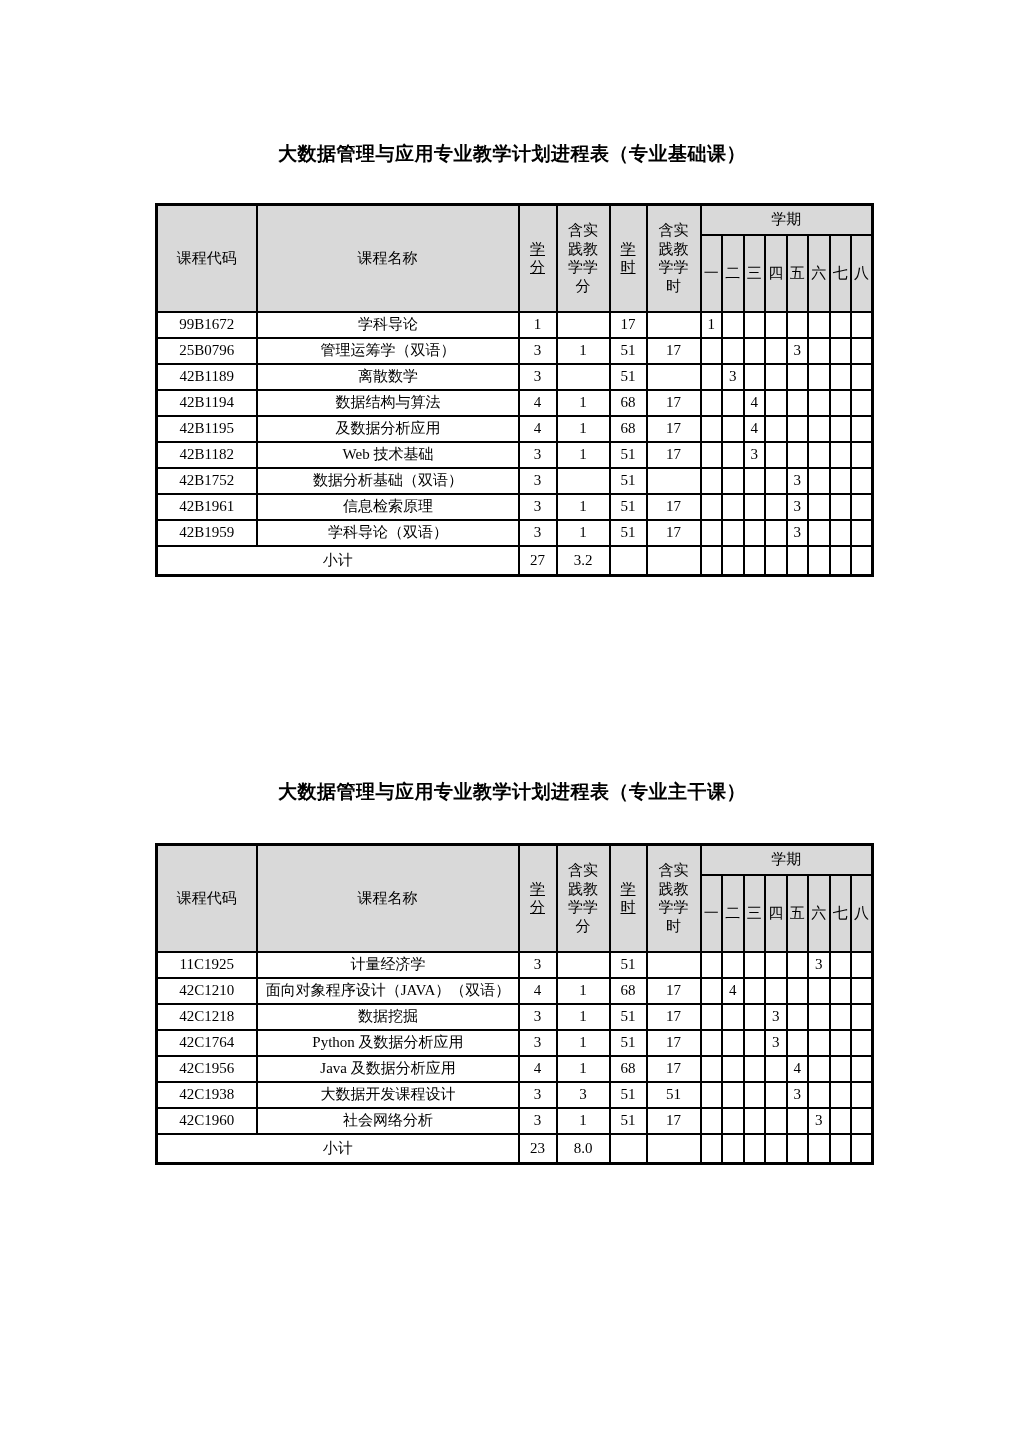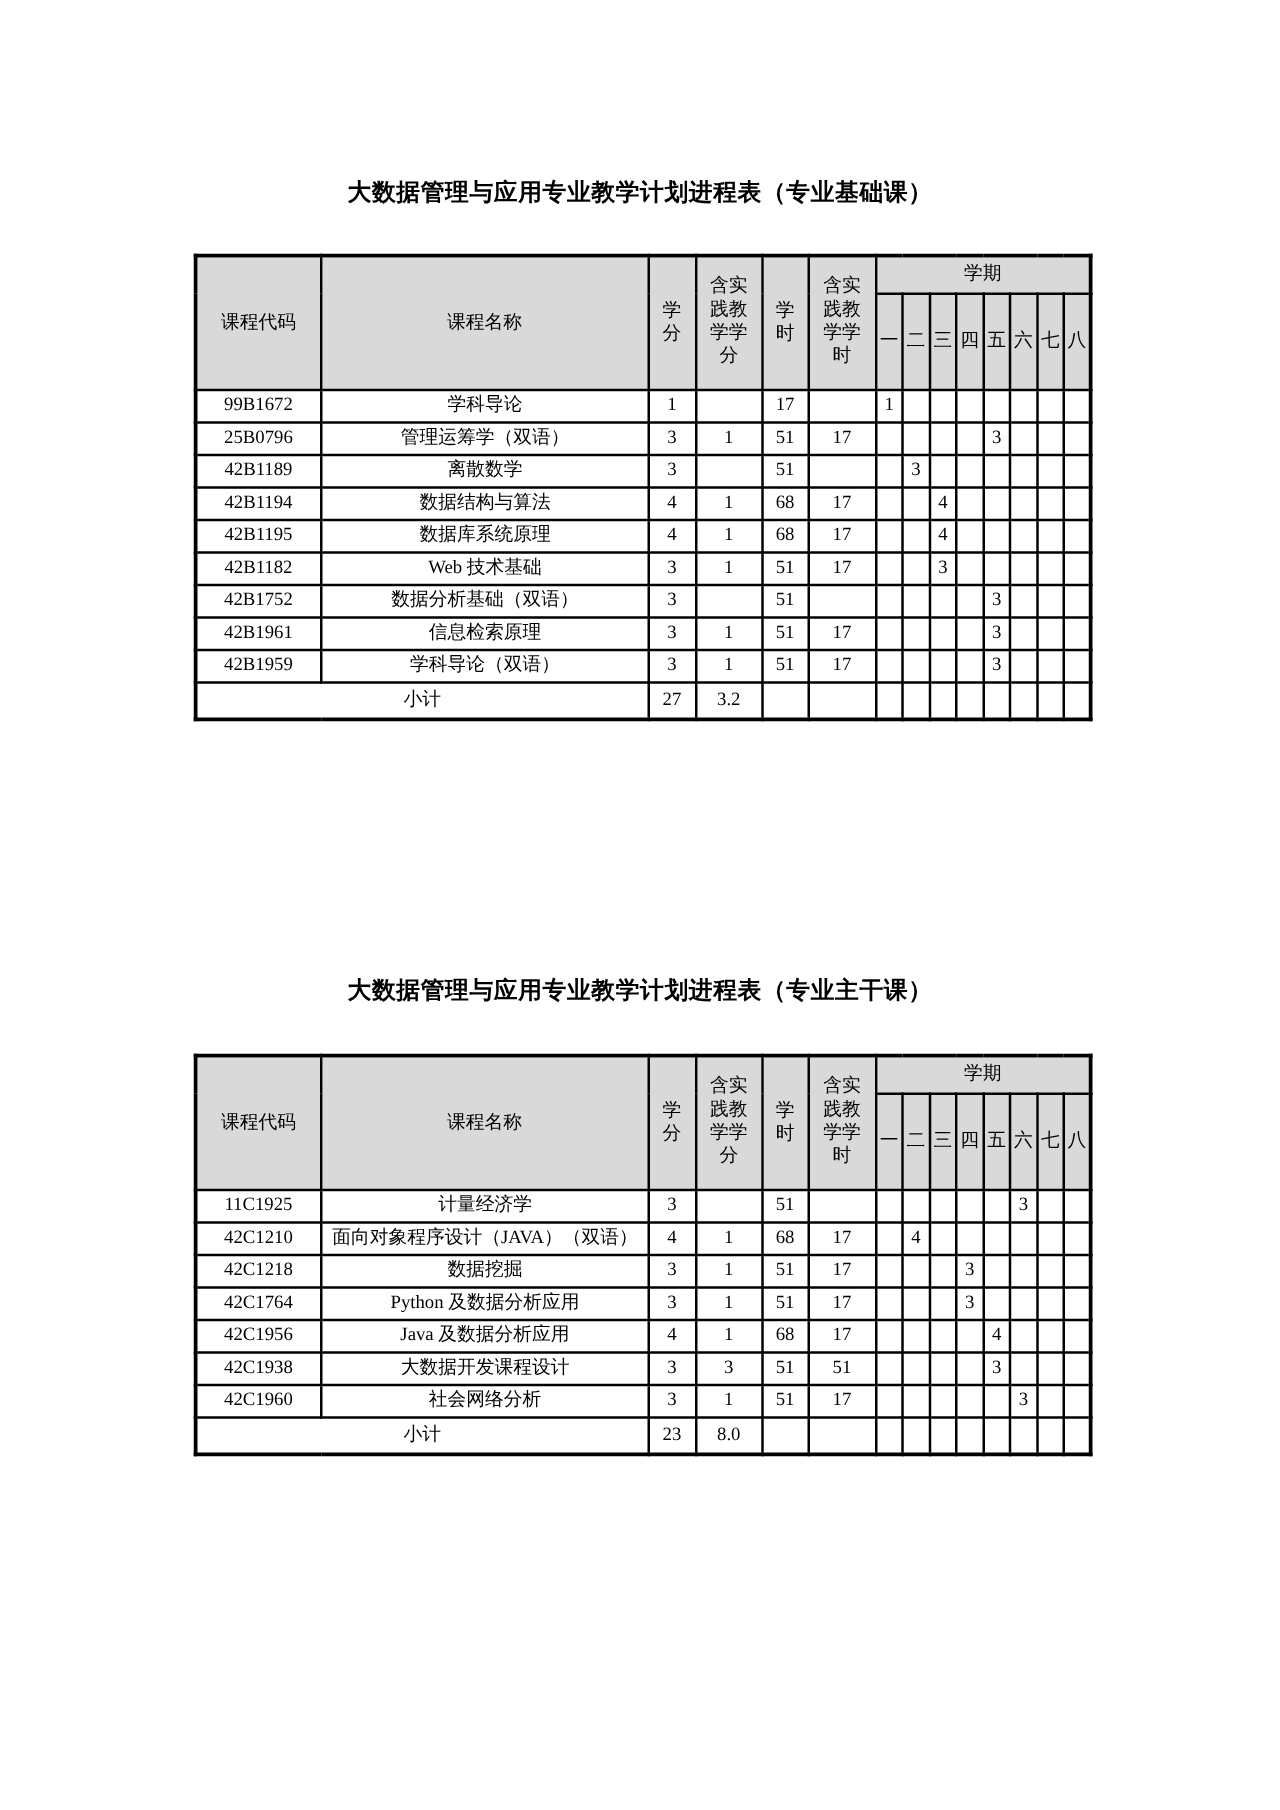--- a/index.html
+++ b/index.html
@@ -53,22 +53,22 @@
   }
   .course-table thead th {
     background: var(--header-bg);
     font-weight: normal;
   }
   tr.hrow-top { height: 30px; }
   tr.hrow-sem { height: 77px; }
   tr.body-row { height: 26px; }
   tr.subtotal-row { height: 30px; }
 
-  .vwrap { width: 17px; margin: 16px auto; word-break: break-all; }
-  .vwrap2 { width: 34px; margin: 0 auto; word-break: break-all; font-family: Liberation Mono, monospace; }
+  .vwrap { width: 17px; margin: 16px auto; word-break: break-all; text-decoration: underline; }
+  .vwrap2 { width: 34px; margin: 0 auto; word-break: break-all; }
   .sem-head { padding: 0; }
 
   td.c-code { text-align: center; }
   td.c-name { text-align: center; padding-left: 4px; padding-right: 3px; word-break: break-all; }
   td.c-num  { text-align: center; }
   td.c-sem  { text-align: center; padding: 0; }
   td.subtotal-label-cell { text-align: center; }
 
   col.w-code { width: 100px; }
   col.w-name { width: 262px; }
@@ -192,21 +192,21 @@
             <td class="c-sem"></td>
             <td class="c-sem">4</td>
             <td class="c-sem"></td>
             <td class="c-sem"></td>
             <td class="c-sem"></td>
             <td class="c-sem"></td>
             <td class="c-sem"></td>
           </tr>
           <tr class="body-row">
             <td class="c-code">42B1195</td>
-            <td class="c-name">数据库系统原理</td>
+            <td class="c-name">及数据分析应用</td>
             <td class="c-num">4</td>
             <td class="c-num">1</td>
             <td class="c-num">68</td>
             <td class="c-num">17</td>
             <td class="c-sem"></td>
             <td class="c-sem"></td>
             <td class="c-sem">4</td>
             <td class="c-sem"></td>
             <td class="c-sem"></td>
             <td class="c-sem"></td>

